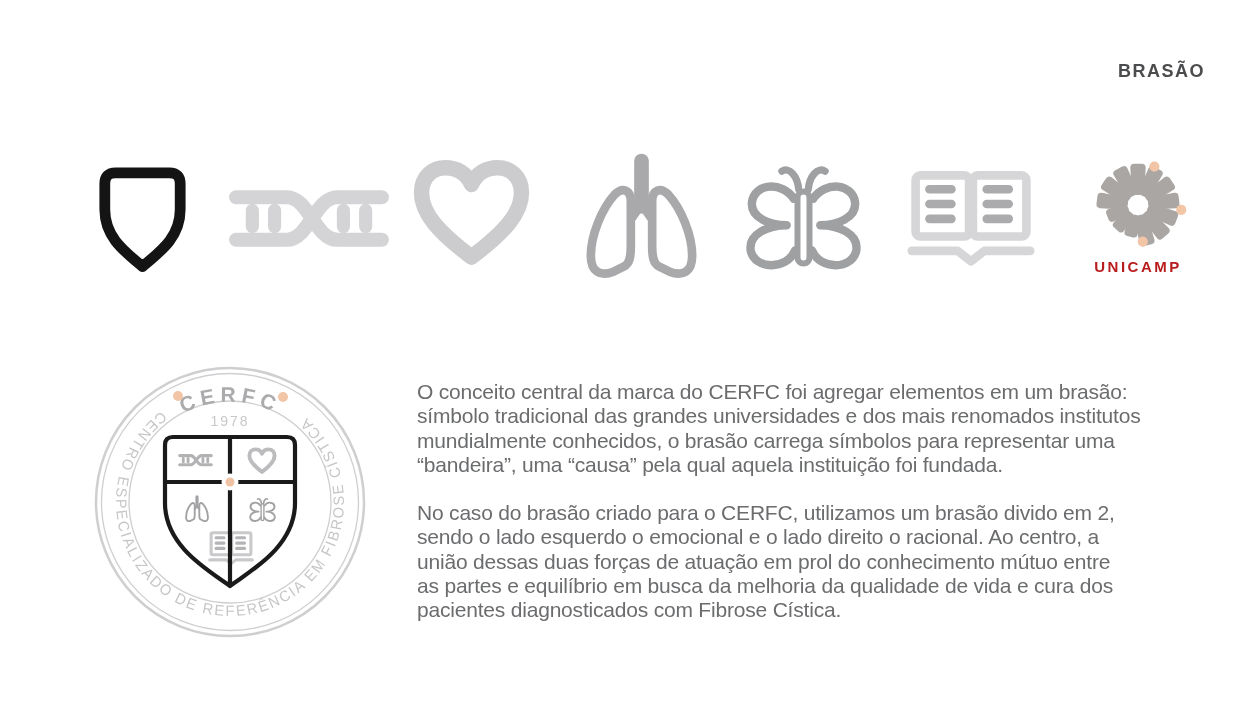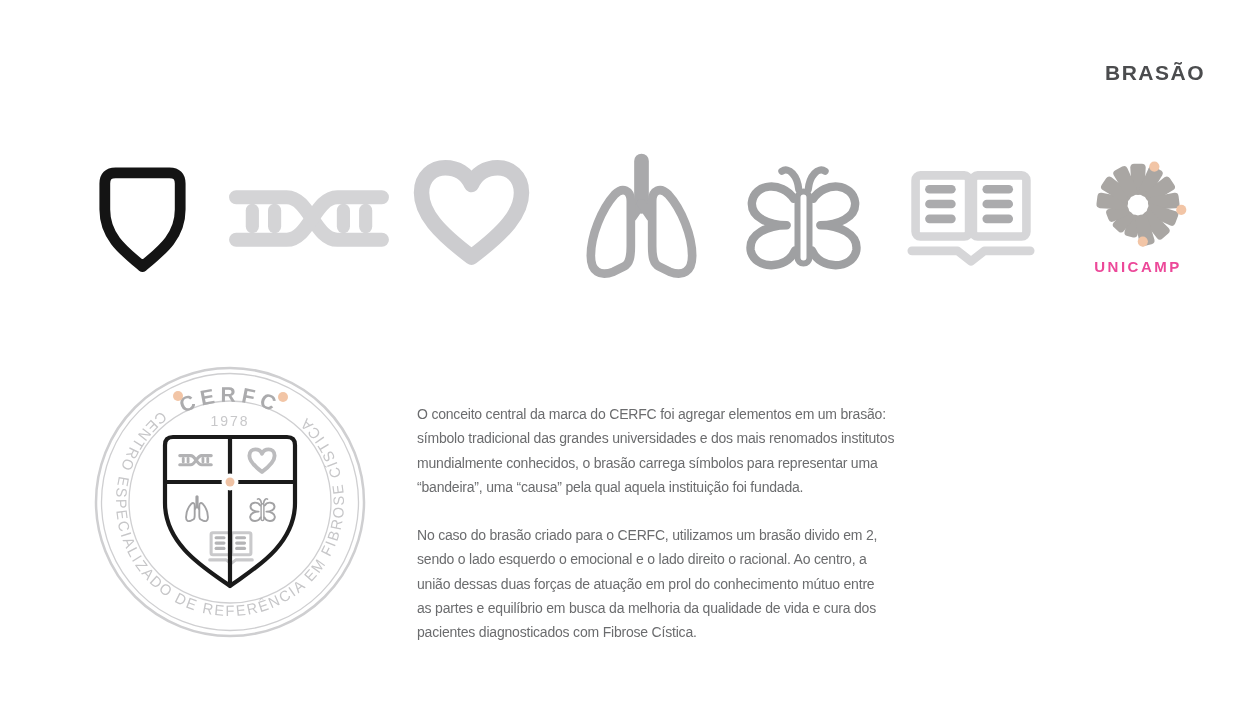--- a/index.html
+++ b/index.html
@@ -4,50 +4,50 @@
 <style>
   html,body{margin:0;padding:0;background:#ffffff;}
   #canvas{
     position:relative;width:1260px;height:709px;background:#ffffff;overflow:hidden;
     font-family:"Liberation Sans", sans-serif;
   }
   svg{display:block;overflow:visible;}
   .abs{position:absolute;}
   .brand-title{
     position:absolute;top:61px;right:55px;
-    font-size:21px;font-weight:bold;letter-spacing:1.5px;color:#4b4c4e;
+    font-size:18px;font-weight:bold;letter-spacing:1.5px;color:#4b4c4e;
   }
   .icon{position:absolute;fill:none;stroke:currentColor;stroke-linecap:round;stroke-linejoin:round;}
   .i-shield{left:94px;top:161px;width:97px;height:112px;color:#141414;}
   .i-dna{left:228px;top:176px;width:162px;height:85px;color:#d4d4d6;}
   .i-heart{left:412px;top:158px;width:119px;height:110px;color:#cccccf;}
   .i-lungs{left:572px;top:153px;width:139px;height:128px;color:#a9a9ab;}
   .i-butterfly{left:741px;top:158px;width:125px;height:120px;color:#9fa0a2;}
   .i-book{left:904px;top:162px;width:134px;height:107px;color:#d6d6d8;--bars:#ababad;}
   .i-unicamp{left:1088px;top:155px;width:100px;height:100px;color:#a9a6a3;}
   .unicamp-word{
     position:absolute;left:1082px;top:258px;width:112px;text-align:center;
-    font-size:15px;font-weight:bold;letter-spacing:2.5px;color:#ec4899;
+    font-size:15px;font-weight:bold;letter-spacing:2.5px;color:#b91c1c;
   }
   .seal{left:93px;top:365px;width:274px;height:274px;}
   .seal .ringline{fill:none;stroke:#cfcfd1;}
   .seal .ring-text{
     font-family:"Liberation Sans",sans-serif;font-size:15px;letter-spacing:2px;fill:#c6c6c8;
   }
   .seal .acronym-text{
     font-family:"Liberation Sans",sans-serif;font-size:21px;font-weight:bold;letter-spacing:5px;fill:#ababad;
   }
   .seal .year-text{
     font-family:"Liberation Sans",sans-serif;font-size:14px;letter-spacing:2px;fill:#c8c8ca;
   }
   .seal .crest{fill:none;stroke:#1a1a1a;stroke-width:4.2;stroke-linejoin:round;stroke-linecap:round;}
   .seal .mini{fill:none;stroke:currentColor;stroke-linecap:round;stroke-linejoin:round;}
   .body-text{
-    position:absolute;left:417px;top:378px;width:810px;
-    font-size:14px;line-height:24.2px;letter-spacing:-0.2px;color:#6b6c6e;
+    position:absolute;left:417px;top:356px;width:810px;
+    font-size:21px;line-height:24.2px;letter-spacing:-0.2px;color:#6b6c6e;
     white-space:pre-line;
   }
   .body-text p{margin:0;}
   .body-text p + p{}
 </style>
 </head>
 <body>
 
 <svg width="0" height="0" style="position:absolute" aria-hidden="true">
   <defs>

